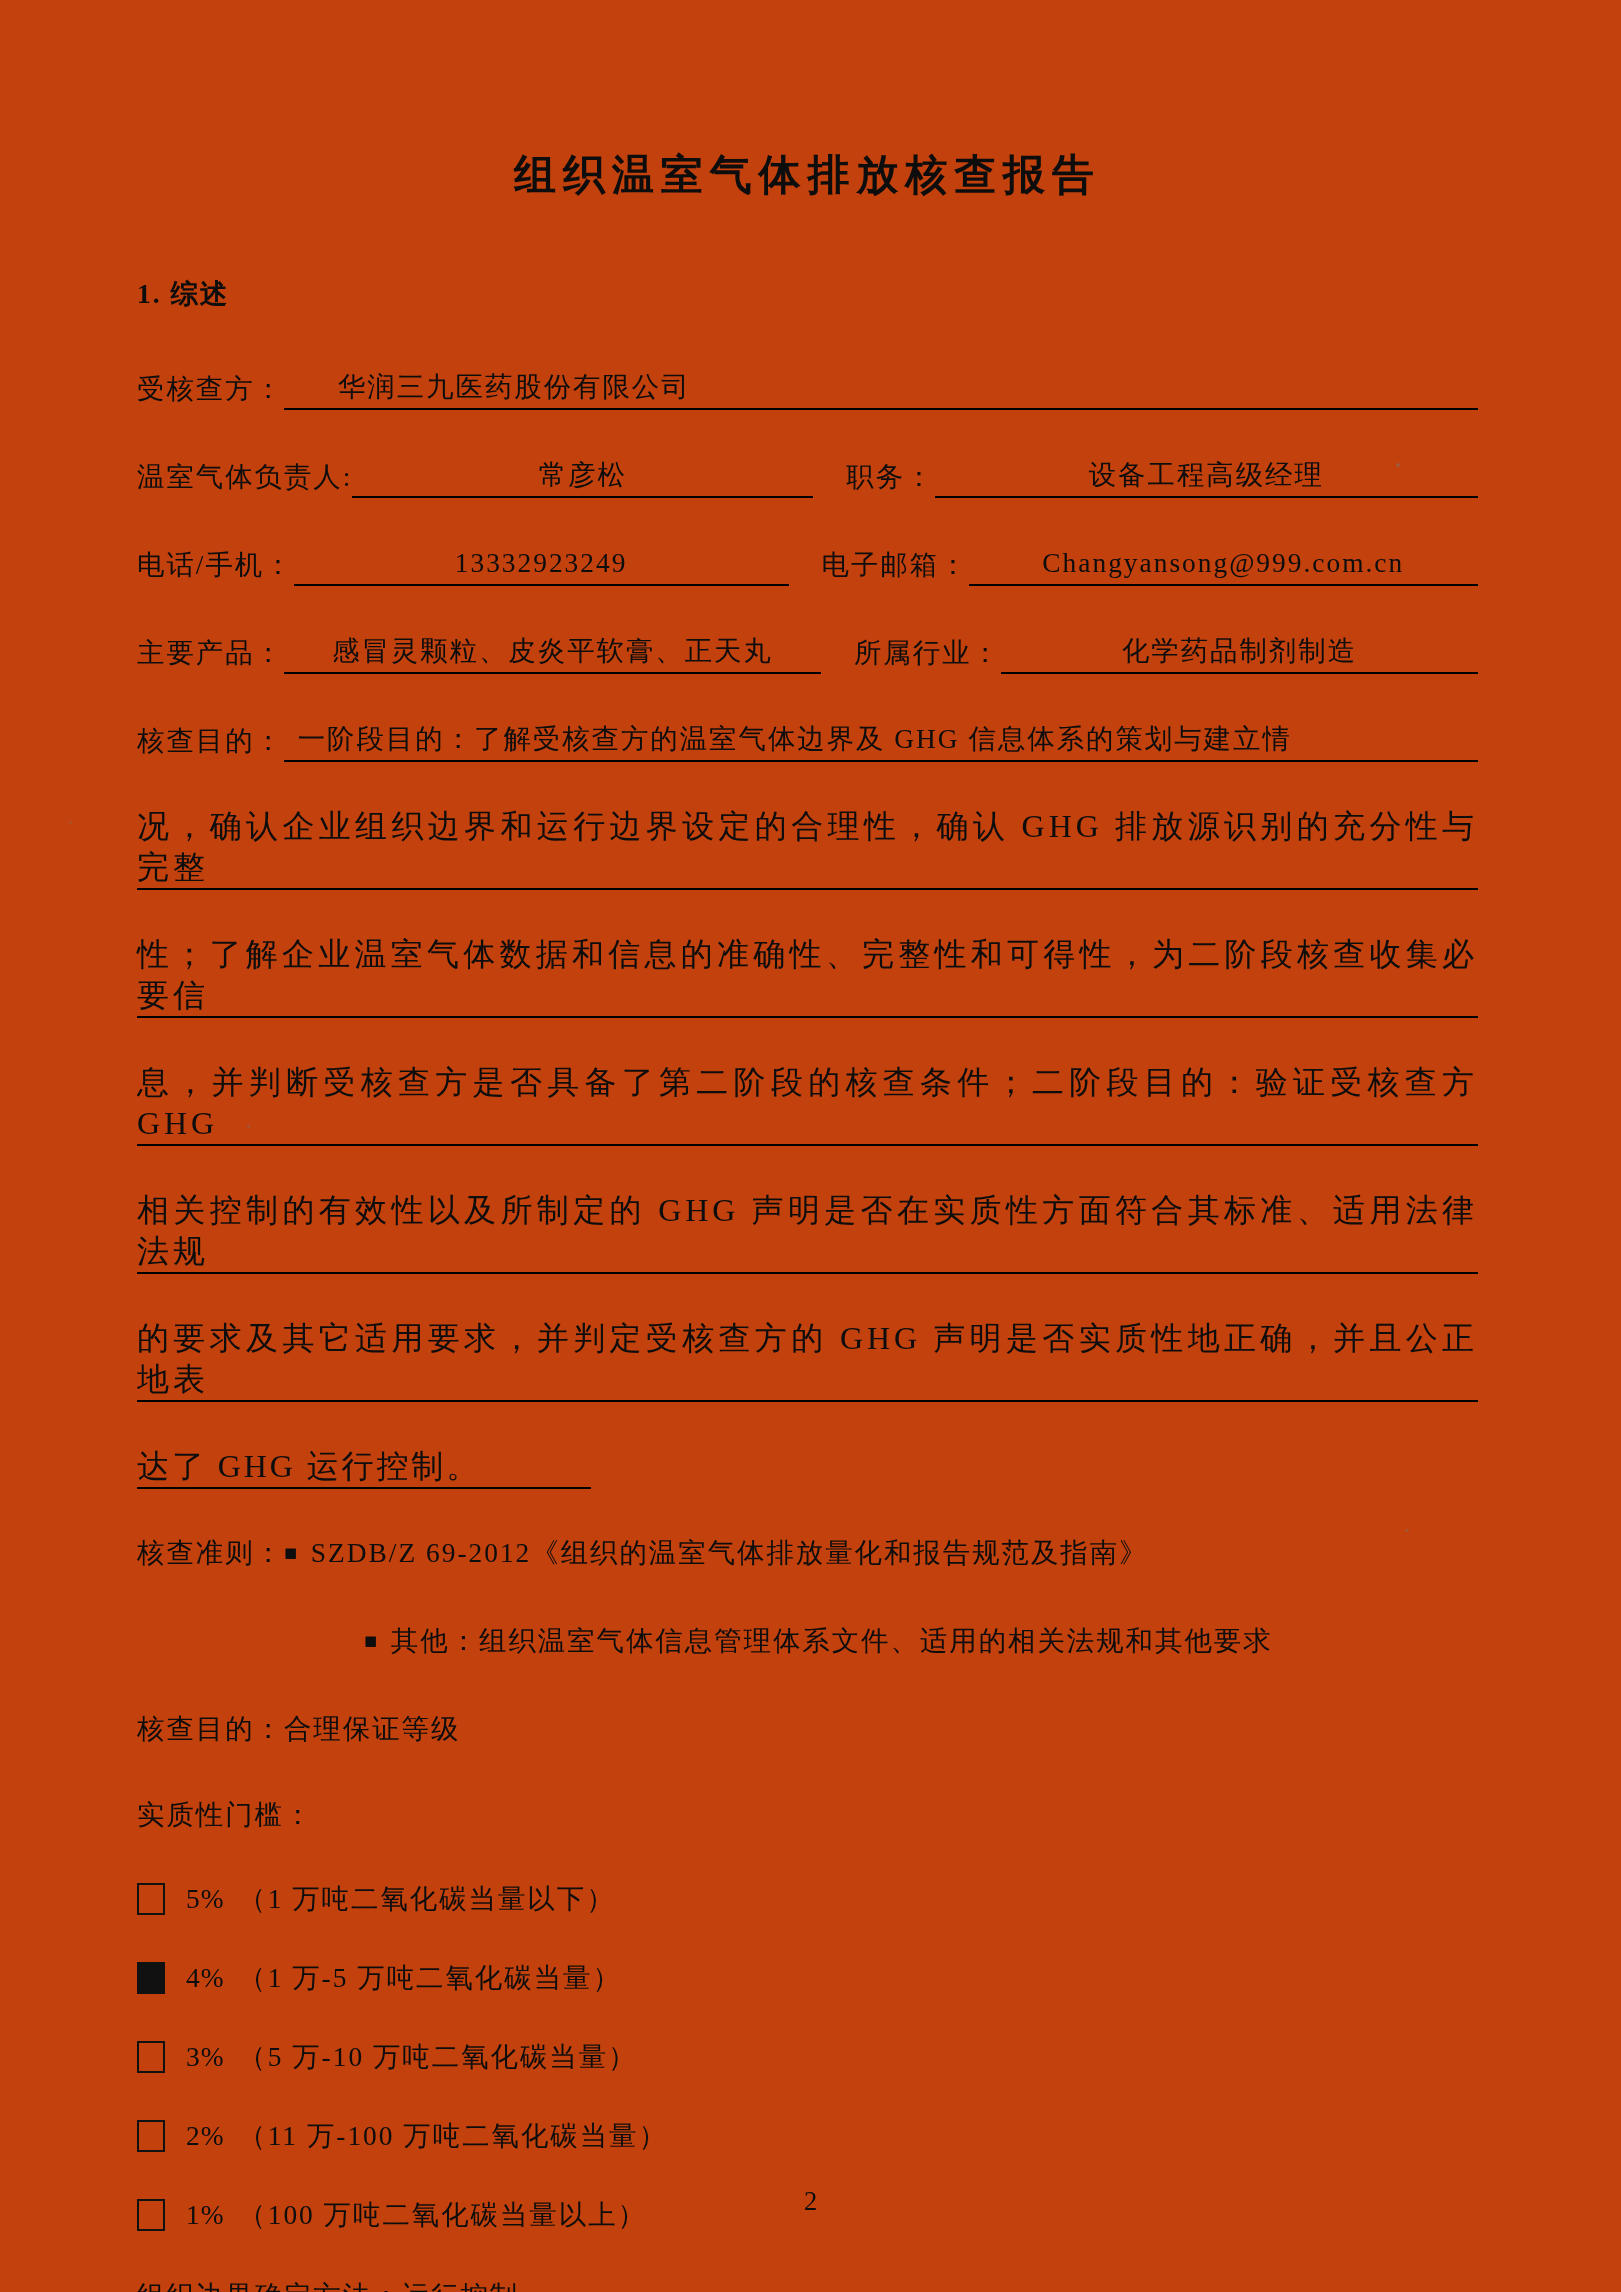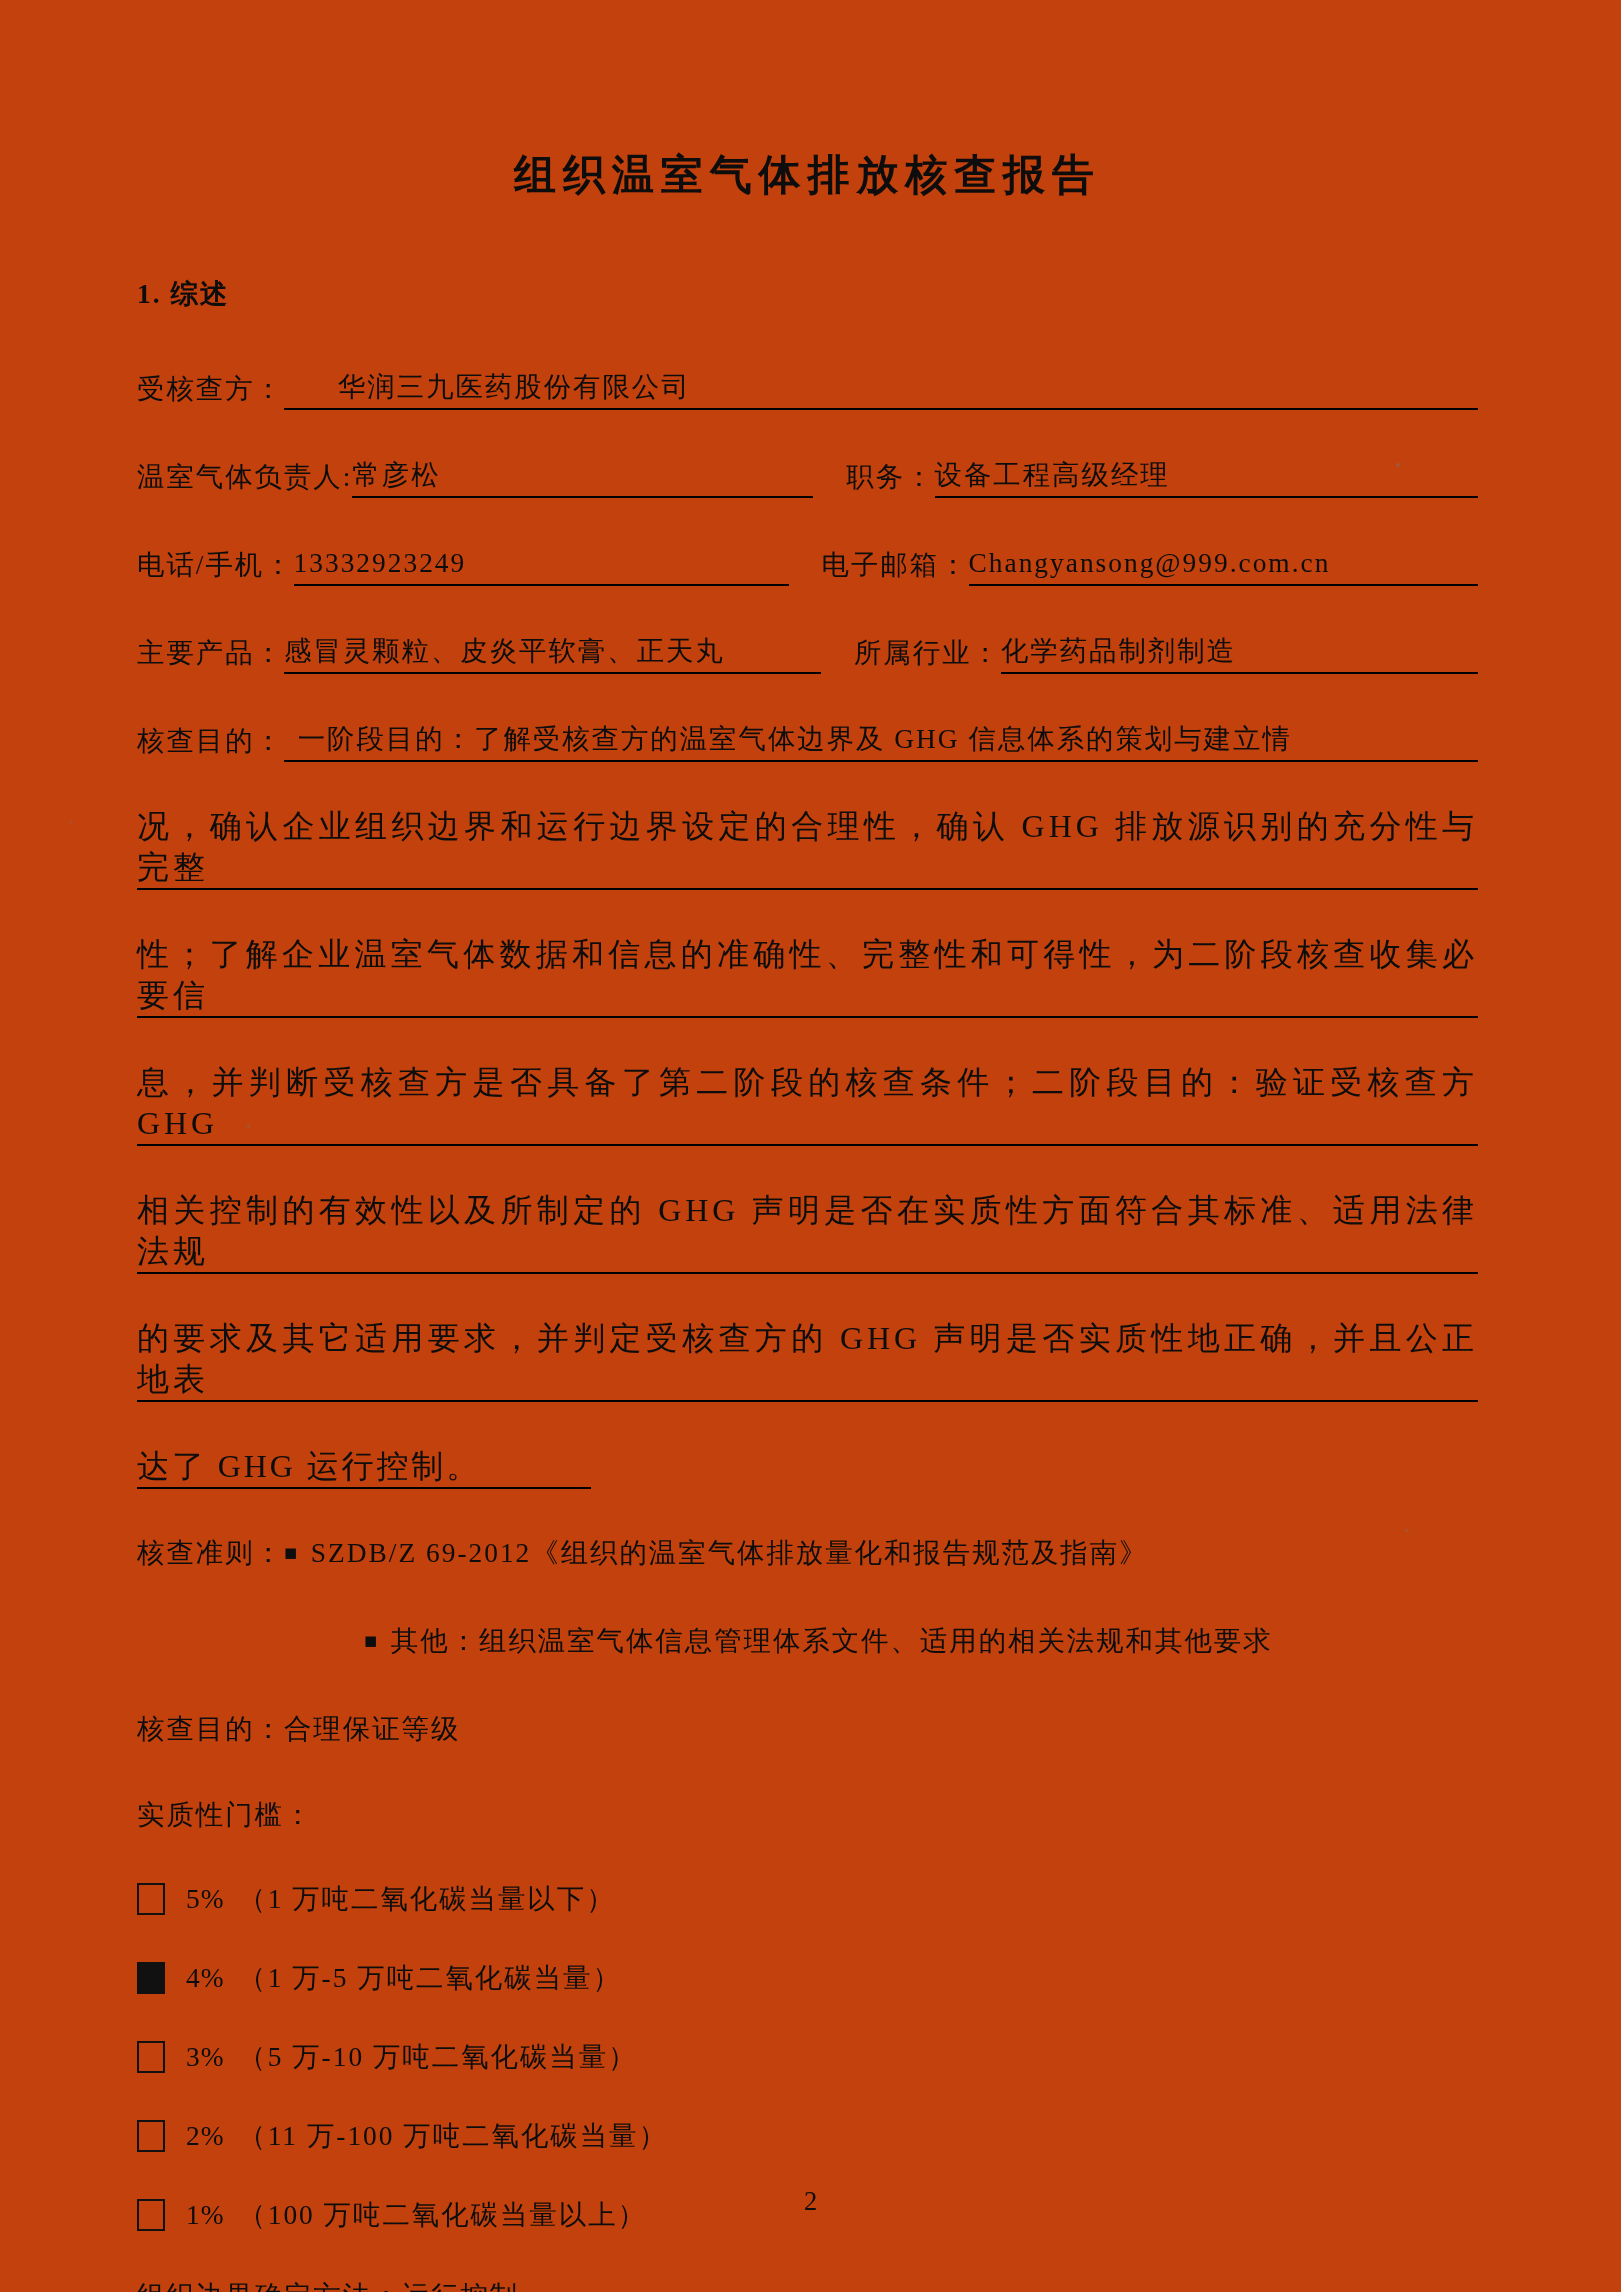--- a/index.html
+++ b/index.html
@@ -37,20 +37,21 @@
     letter-spacing:2px;
     margin-bottom:45px;
   }
   .row.first { margin-top:55px; }
 
   .label { white-space:nowrap; }
   .label.gap { margin-left:33px; }
 
   .field {
     border-bottom:2.9px solid #000;
+    text-align:center;
     min-height:41px;
   }
   .field.flex { flex:1 1 auto; }
   .field.w-manager  { width:461px; }
   .field.w-phone    { width:495px; }
   .field.w-products { width:537px; }
   .field.auditee { flex:1 1 auto; text-align:left; }
   .field.auditee .fv { padding-left:54px; }
 
   

